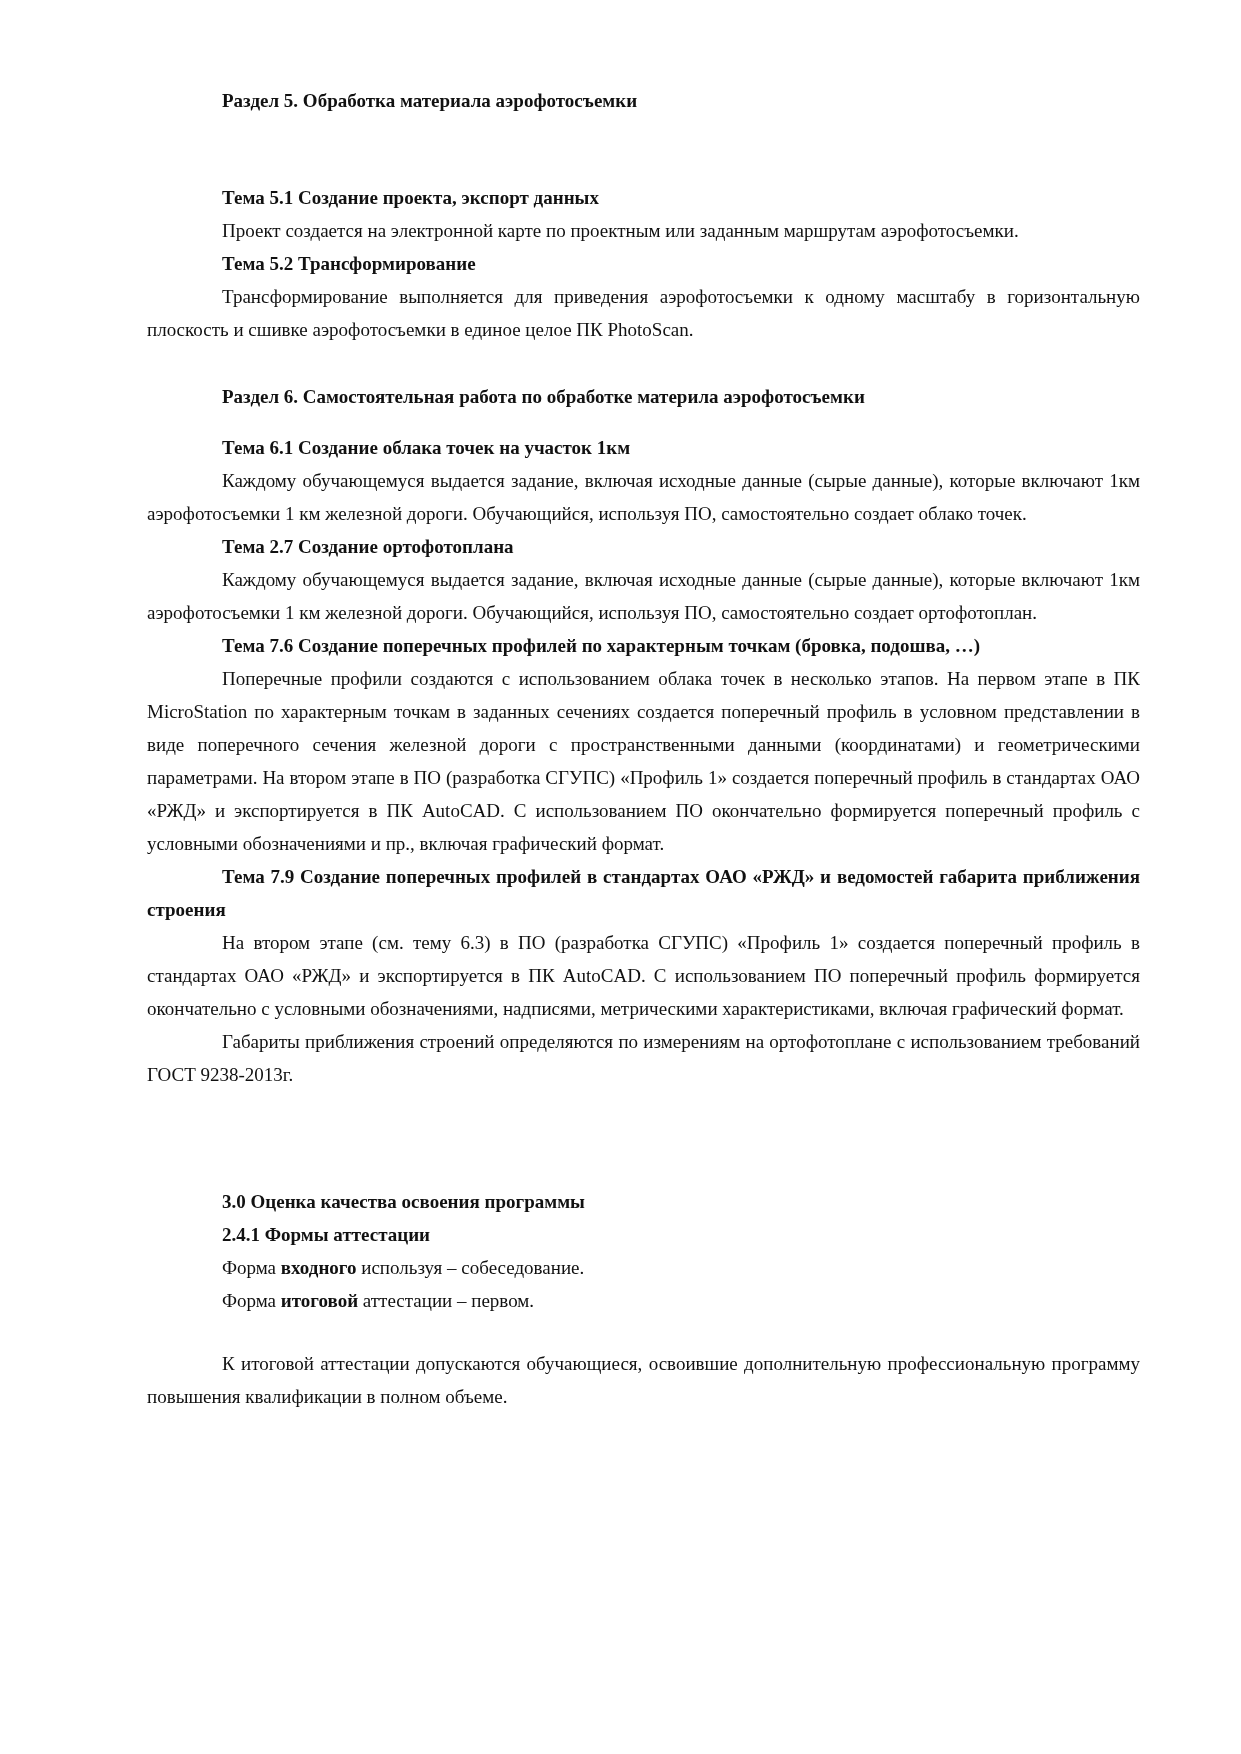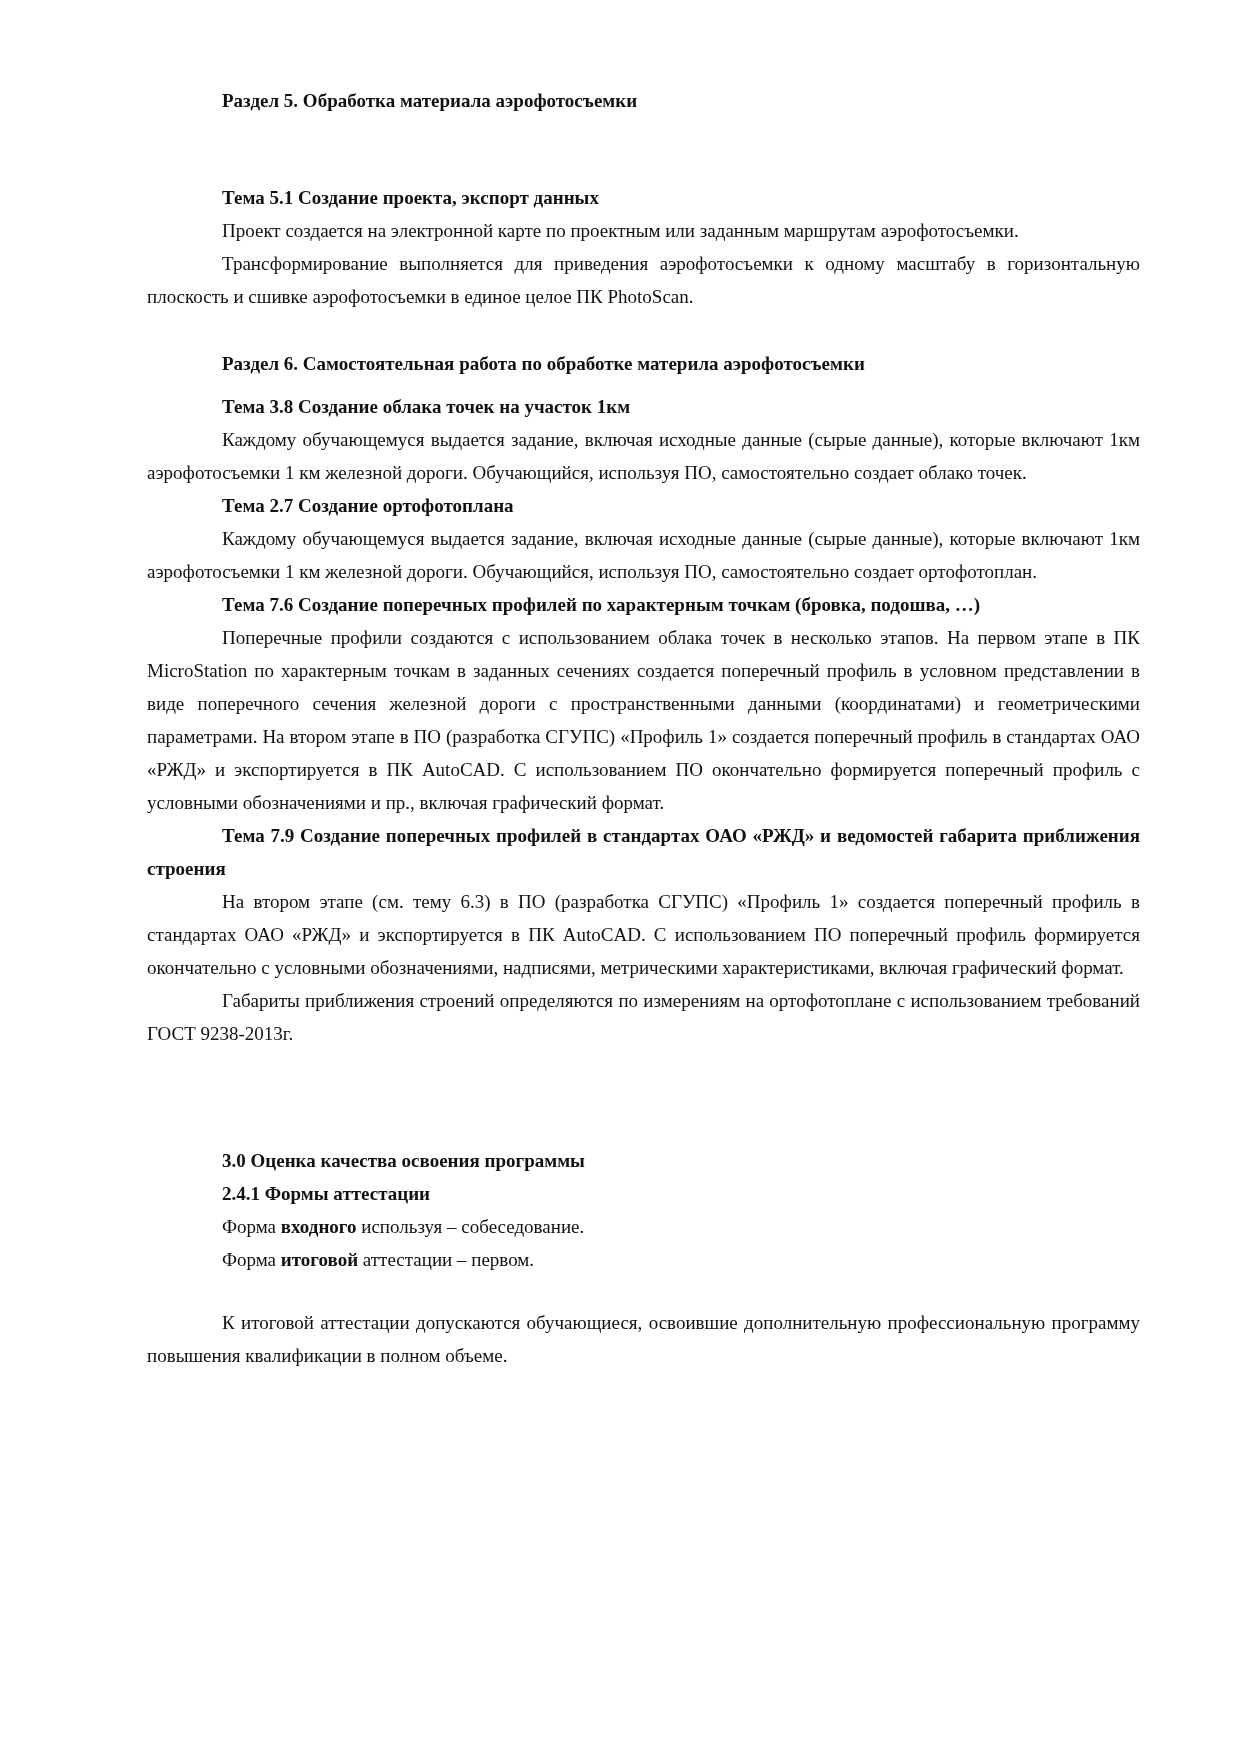--- a/index.html
+++ b/index.html
@@ -28,26 +28,27 @@
 <body>
 
 <div class="page">
 
   <p class="para h pad">Раздел 5. Обработка материала аэрофотосъемки</p>
   <div class="gap-lg"></div>
 
   <p class="para h pad">Тема 5.1 Создание проекта, экспорт данных</p>
   <p class="para ind just">Проект создается на электронной карте по проектным или заданным маршрутам аэрофотосъемки.</p>
 
+  <p class="para h pad">Тема 5.2 Трансформирование</p>
   <p class="para ind just">Трансформирование выполняется для приведения аэрофотосъемки к одному масштабу в горизонтальную плоскость и сшивке аэрофотосъемки в единое целое ПК PhotoScan.</p>
 
   <div class="gap-md"></div>
-  <p class="para h pad" style="margin-bottom:10px;">Раздел 6. Самостоятельная работа по обработке материла аэрофотосъемки</p>
+  <p class="para h pad" style="margin-bottom:18px;">Раздел 6. Самостоятельная работа по обработке материла аэрофотосъемки</p>
 
-  <p class="para h pad">Тема 3.8 Создание облака точек на участок 1км</p>
+  <p class="para h pad">Тема 6.1 Создание облака точек на участок 1км</p>
   <p class="para ind just">Каждому обучающемуся выдается задание, включая исходные данные (сырые данные), которые включают 1км аэрофотосъемки 1 км железной дороги. Обучающийся, используя ПО, самостоятельно создает облако точек.</p>
 
   <p class="para h pad">Тема 2.7 Создание ортофотоплана</p>
   <p class="para ind just">Каждому обучающемуся выдается задание, включая исходные данные (сырые данные), которые включают 1км аэрофотосъемки 1 км железной дороги. Обучающийся, используя ПО, самостоятельно создает ортофотоплан.</p>
 
   <p class="para h ind just">Тема 7.6 Создание поперечных профилей по характерным точкам (бровка, подошва, …)</p>
   <p class="para ind just">Поперечные профили создаются с использованием облака точек в несколько этапов. На первом этапе в ПК MicroStation по характерным точкам в заданных сечениях создается поперечный профиль в условном представлении в виде поперечного сечения железной дороги с пространственными данными (координатами) и геометрическими параметрами. На втором этапе в ПО (разработка СГУПС) «Профиль 1» создается поперечный профиль в стандартах ОАО «РЖД» и экспортируется в ПК AutoCAD. С использованием ПО окончательно формируется поперечный профиль с условными обозначениями и пр., включая графический формат.</p>
 
   <p class="para h ind just">Тема 7.9 Создание поперечных профилей в стандартах ОАО «РЖД» и ведомостей габарита приближения строения</p>
   <p class="para ind just">На втором этапе (см. тему 6.3) в ПО (разработка СГУПС) «Профиль 1» создается поперечный профиль в стандартах ОАО «РЖД» и экспортируется в ПК AutoCAD. С использованием ПО поперечный профиль формируется окончательно с условными обозначениями, надписями, метрическими характеристиками,  включая графический формат.</p>

